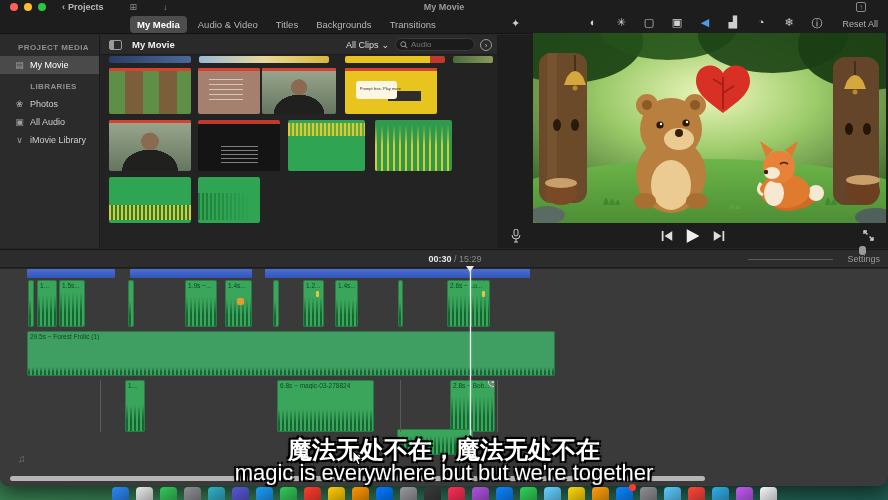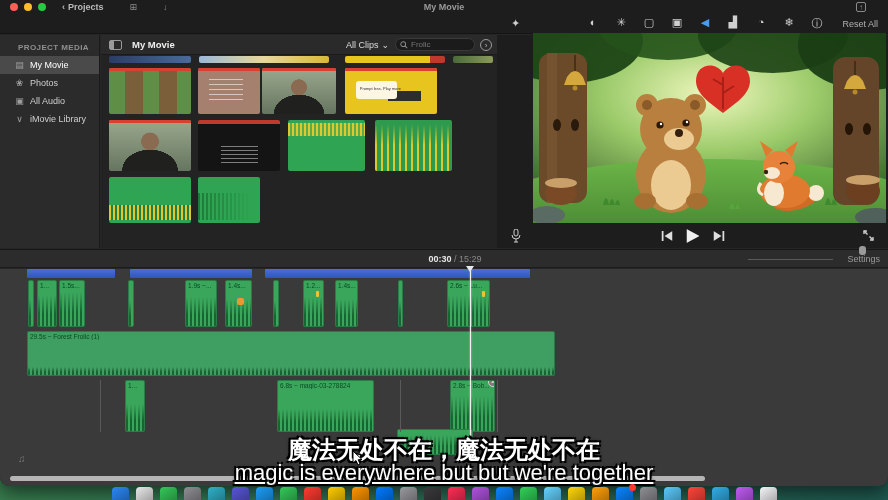--- a/index.html
+++ b/index.html
@@ -107,21 +107,21 @@
   .hairline { position:absolute; width:1px; background:#5a5a5a; }
   .playhead { position:absolute; width:1px; background:#f0f0f0; box-shadow:0 0 2px rgba(255,255,255,.7); }
   .ph-top { position:absolute; top:-2px; left:-4px; width:0; height:0; border-left:4px solid transparent; border-right:4px solid transparent; border-top:6px solid #e8e8e8; }
   .note-ic { position:absolute; left:18px; top:184px; color:#777; font-size:10px; }
   .hscroll { position:absolute; left:10px; top:207px; width:695px; height:5px; background:#b5b5b5; border-radius:3px; }
 
   
   .subs { position:absolute; left:0; width:888px; text-align:center; color:#fff; pointer-events:none;
      text-shadow:-2px -2px 0 #000,2px -2px 0 #000,-2px 2px 0 #000,2px 2px 0 #000,0 0 4px #000; }
   .sub-zh { top:434px; font-size:24px; font-weight:bold; }
-  .sub-en { top:460px; font-size:22px;text-decoration:underline; }
+  .sub-en { top:460px; font-size:22px; }
 
   
   .dock { position:absolute; left:0; top:487px; width:888px; height:13px; display:flex; justify-content:center; gap:7px; }
   .dock-ic { width:17px; height:17px; border-radius:4px; position:relative; flex:0 0 auto; }
   .dock-ic .badge { position:absolute; right:-3px; top:-3px; width:7px; height:7px; background:#ff3b30; border-radius:50%; }
 
   .cursor { position:absolute; left:352px; top:450px; z-index:50; }
 </style>
 </head>
 <body>
@@ -133,35 +133,43 @@
     <span class="tl y"></span>
     <span class="tl g"></span>
     <span class="back-btn">‹ <span>Projects</span></span>
     <span class="tb-ic">⊞</span>
     <span class="tb-ic">↓</span>
     <span class="win-title">My Movie</span>
     <span class="share-ic">↑</span>
   </div>
 
   <div class="band2">
+    <div class="tabs" id="tabs">
+        <div class="tab active">My Media</div>
+        <div class="tab">Audio &amp; Video</div>
+        <div class="tab">Titles</div>
+        <div class="tab">Backgrounds</div>
+        <div class="tab">Transitions</div>
+      </div>
     <div class="pv-tools">
       <span class="wand">✦</span>
       <span id="pvicons"><div class="pv-ic" style="left: 88px;">◐</div><div class="pv-ic" style="left: 116px;">✳</div><div class="pv-ic" style="left: 144px;">▢</div><div class="pv-ic" style="left: 172px;">▣</div><div class="pv-ic sel" style="left: 200px;">◀</div><div class="pv-ic" style="left: 228px;">▟</div><div class="pv-ic" style="left: 256px;">◔</div><div class="pv-ic" style="left: 284px;">❄</div><div class="pv-ic" style="left: 312px;">ⓘ</div></span>
       <span class="reset-all">Reset All</span>
     </div>
   </div>
 
   <div class="sidebar">
     <div class="sb-head">PROJECT MEDIA</div>
     <div id="sb-project">
         <div class="sb-item active">
           <div class="ic">▤</div>
           <div>My Movie</div>
         </div>
       </div>
+    <div class="sb-head">LIBRARIES</div>
     <div id="sb-library">
         <div class="sb-item">
           <div class="ic">❀</div>
           <div>Photos</div>
         </div>
         <div class="sb-item">
           <div class="ic">▣</div>
           <div>All Audio</div>
         </div>
         <div class="sb-item">
@@ -177,21 +185,21 @@
       <span class="mh-title">My Movie</span>
       <span class="mh-filter">
           <span>All Clips</span>
           <span>⌄</span>
         </span>
       <span class="mh-search">
         <svg width="8" height="8" viewBox="0 0 10 10">
             <circle cx="4" cy="4" r="3" fill="none" stroke="#888" stroke-width="1.3"></circle>
             <line x1="6.2" y1="6.2" x2="9" y2="9" stroke="#888" stroke-width="1.3"></line>
           </svg>
-        <span>Frolic</span>
+        <span>Audio</span>
       </span>
       <span class="mh-go">›</span>
     </div>
     <div class="thumbs" id="thumbs">
         <div class="thumb k-strip-blue" style="left: 8px; top: 0px; width: 82px; height: 7px;"></div>
         <div class="thumb k-strip-pastel" style="left: 98px; top: 0px; width: 130px; height: 7px;"></div>
         <div class="thumb k-strip-yellow" style="left: 244px; top: 0px; width: 100px; height: 7px;"></div>
         <div class="thumb k-strip-scene" style="left: 352px; top: 0px; width: 40px; height: 7px;"></div>
         <div class="thumb k-screens" style="left: 8px; top: 12px; width: 82px; height: 46px;">
           <div class="redbar"></div>

